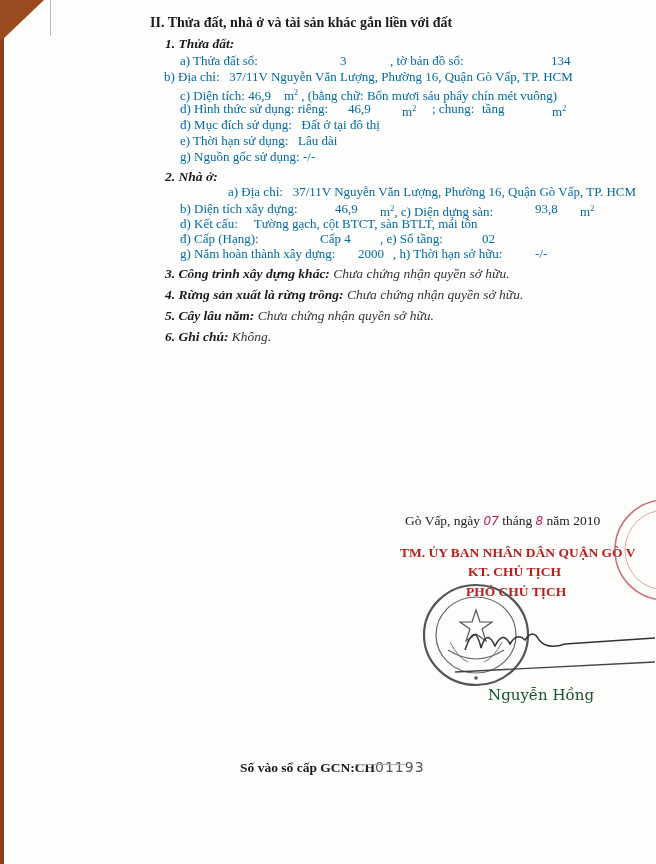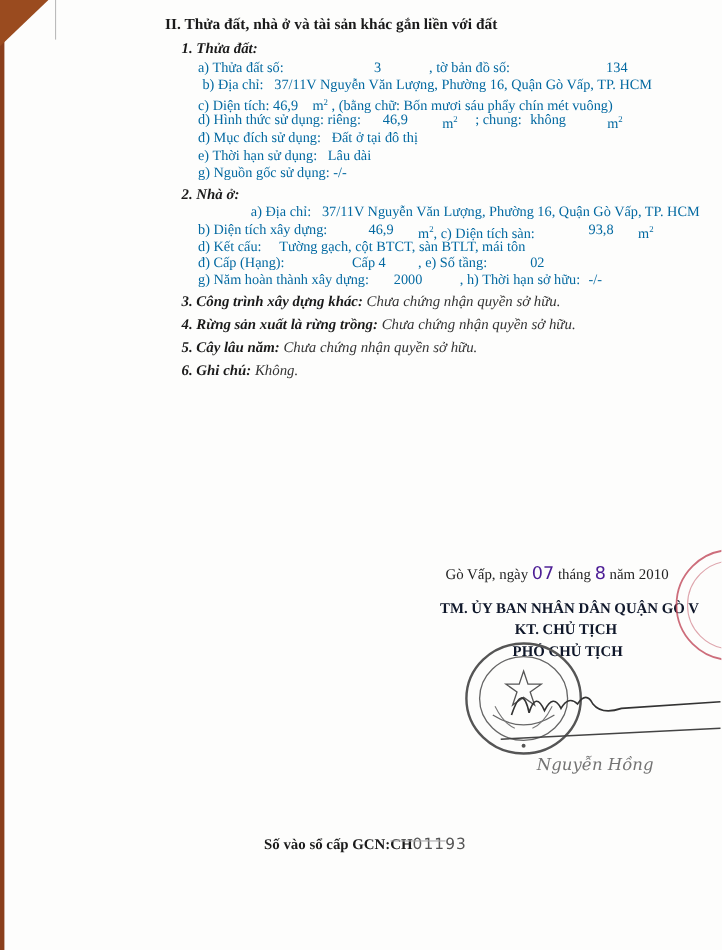--- a/index.html
+++ b/index.html
@@ -22,62 +22,62 @@
       position: absolute; left: 50px; top: 0; width: 1px; height: 36px; background: #bbb;
     }
     .line { position: absolute; white-space: nowrap; font-size: 13px; line-height: 15px; }
     .section-title { font-weight: bold; font-size: 14px; color: #1a1a1a; }
     .sub-title { font-weight: bold; font-style: italic; font-size: 13.5px; color: #1a1a1a; }
     .item { color: #0369a1; font-size: 13px; }
     .it { font-style: italic; font-weight: normal; color: #333; }
     sup { font-size: 8px; vertical-align: 5px; }
     .abs { position: absolute; }
     .place-date { font-size: 13.5px; color: #222; }
-    .handwritten { font-family: "DejaVu Sans", sans-serif; font-size: 16px; color: #4c1d95; }
-    .sign-head { font-weight: bold; font-size: 13.5px; color: #0f172a; }
+    .handwritten { font-family: "DejaVu Sans", sans-serif; font-style: italic; font-size: 12px; color: #be185d; }
+    .sign-head { font-weight: bold; font-size: 13.5px; color: #b91c1c; }
     .gcn { font-weight: bold; font-size: 13.5px; color: #1a1a1a; }
     .gcn-hand { font-family: "DejaVu Sans", sans-serif; font-weight: normal; font-size: 14px; color: #555; letter-spacing: 1px; }
-    .signer-name { font-family: "DejaVu Serif", serif; font-style: italic; font-size: 15px; color: #737373; }
+    .signer-name { font-family: "DejaVu Serif", serif; font-size: 15px; color: #14532d; }
   </style>
 </head>
 <body>
 
 <div class="table-edge-left"></div>
 <div class="table-corner"></div>
 <div class="page-crease"></div>
 
 <div class="line section-title" style="left:150px; top:15px;">II. Thửa đất, nhà ở và tài sản khác gắn liền với đất</div>
 
 <div class="line sub-title" style="left:165px; top:36px;">1. Thửa đất:</div>
 
 <div class="line item" style="left:180px; top:53px;">
   <span>a) Thửa đất số:</span>
   <span class="abs" style="left:160px;">3</span>
   <span class="abs" style="left:210px;">, tờ bản đồ số:</span>
   <span class="abs" style="left:371px;">134</span>
 </div>
 
-<div class="line item" style="left:184px; top:69px;">
+<div class="line item" style="left:164px; top:69px;">
   <span>b) Địa chỉ:</span>&nbsp;&nbsp;
   <span>37/11V Nguyễn Văn Lượng, Phường 16, Quận Gò Vấp, TP. HCM</span>
 </div>
 
 <div class="line item" style="left:180px; top:85px;">
   <span>c) Diện tích:</span>
   <span>46,9</span>&nbsp;&nbsp;&nbsp;
   <span>m</span><sup>2</sup>
   <span>,  (bằng chữ: Bốn mươi sáu phẩy chín mét vuông)</span>
 </div>
 
 <div class="line item" style="left:180px; top:101px;">
   <span>d) Hình thức sử dụng: riêng:</span>
   <span class="abs" style="left:168px;">46,9</span>
   <span class="abs" style="left:222px;"><span>m</span><sup>2</sup></span>
   <span class="abs" style="left:252px;">; chung:</span>
-  <span class="abs" style="left:302px;">không</span>
+  <span class="abs" style="left:302px;">tầng</span>
   <span class="abs" style="left:372px;"><span>m</span><sup>2</sup></span>
 </div>
 
 <div class="line item" style="left:180px; top:117px;">
   <span>đ) Mục đích sử dụng:</span>&nbsp;&nbsp;
   <span>Đất ở tại đô thị</span>
 </div>
 
 <div class="line item" style="left:180px; top:133px;">
   <span>e) Thời hạn sử dụng:</span>&nbsp;&nbsp;
@@ -92,41 +92,41 @@
 <div class="line sub-title" style="left:165px; top:169px;">2. Nhà ở:</div>
 
 <div class="line item" style="left:180px; top:184px;margin-left:48px;">
   <span>a) Địa chỉ:</span>&nbsp;&nbsp;
   <span>37/11V Nguyễn Văn Lượng, Phường 16, Quận Gò Vấp, TP. HCM</span>
 </div>
 
 <div class="line item" style="left:180px; top:201px;">
   <span>b) Diện tích xây dựng:</span>
   <span class="abs" style="left:155px;">46,9</span>
-  <span class="abs" style="left:200px;"><span>m</span><sup>2</sup><span>, c) Diện tích sàn:</span></span>
+  <span class="abs" style="left:200px;"><span>m</span><sup>2</sup><span>, c) Diện dựng sàn:</span></span>
   <span class="abs" style="left:355px;">93,8</span>
   <span class="abs" style="left:400px;"><span>m</span><sup>2</sup></span>
 </div>
 
 <div class="line item" style="left:180px; top:216px;">
   <span>d) Kết cấu:</span>&nbsp;&nbsp;&nbsp;&nbsp;
   <span>Tường gạch, cột BTCT, sàn BTLT, mái tôn</span>
 </div>
 
 <div class="line item" style="left:180px; top:231px;">
   <span>đ) Cấp (Hạng):</span>
   <span class="abs" style="left:140px;">Cấp 4</span>
   <span class="abs" style="left:200px;">, e) Số tầng:</span>
   <span class="abs" style="left:302px;">02</span>
 </div>
 
 <div class="line item" style="left:180px; top:246px;">
   <span>g) Năm hoàn thành xây dựng:</span>
   <span class="abs" style="left:178px;">2000</span>
-  <span class="abs" style="left:238px;">, h) Thời hạn sở hữu:</span>
+  <span class="abs" style="left:213px;">, h) Thời hạn sở hữu:</span>
   <span class="abs" style="left:355px;">-/-</span>
 </div>
 
 <div class="line sub-title" style="left:165px; top:266px;">
   <span>3. Công trình xây dựng khác:</span>
   <span class="it">Chưa chứng nhận quyền sở hữu.</span>
 </div>
 <div class="line sub-title" style="left:165px; top:287px;">
   <span>4. Rừng sản xuất là rừng trồng:</span>
   <span class="it">Chưa chứng nhận quyền sở hữu.</span>

